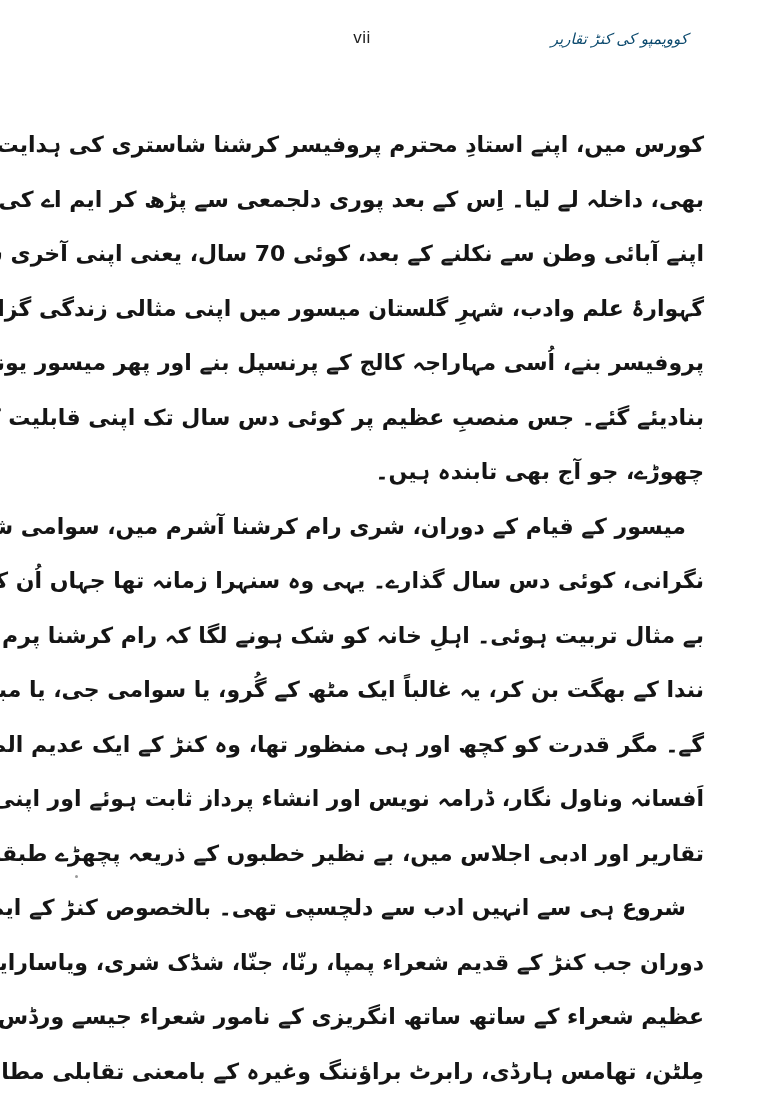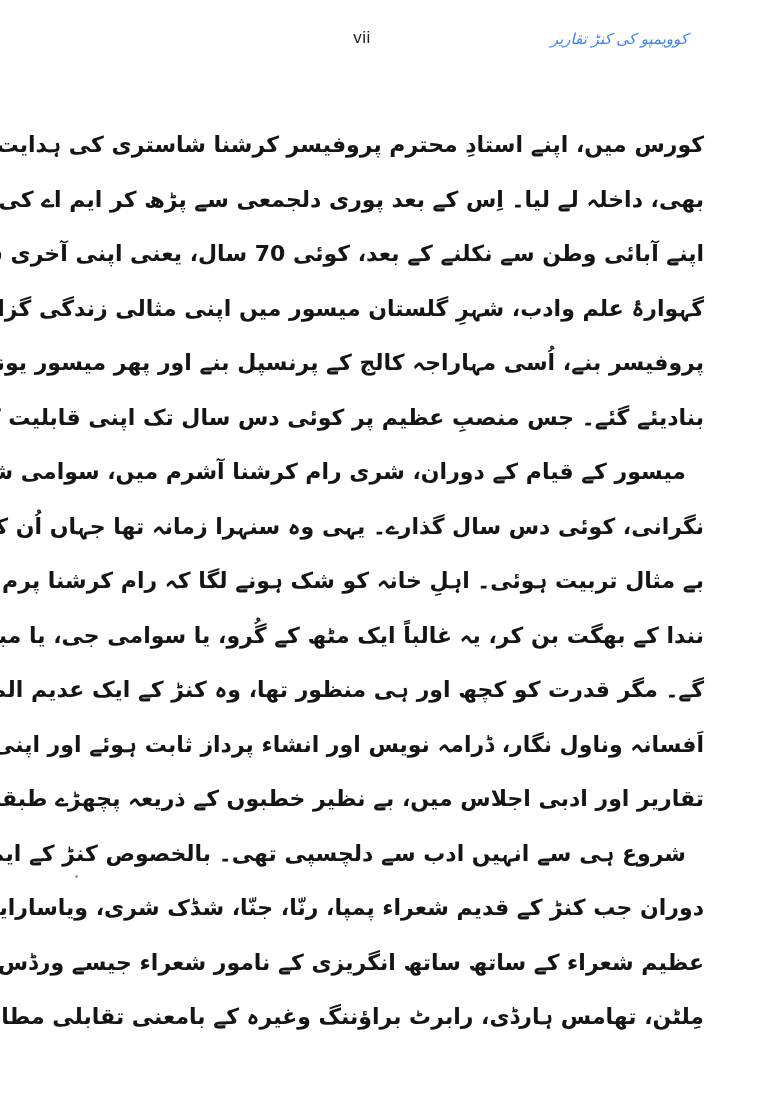--- a/index.html
+++ b/index.html
@@ -32,21 +32,21 @@
       color: #222;
       letter-spacing: 0.5px;
     }
     .running-header {
       position: absolute;
       top: 30px;
       right: 92px;
       direction: rtl;
       font-family: "DejaVu Sans", sans-serif;
       font-size: 15px;
-      color: #3b82f6;
+      color: #0c4a6e;
       font-style: italic;
     }
     .body-text {
       position: absolute;
       top: 118px;
       left: 96px;
       width: 608px;
       direction: rtl;
       text-align: justify;
     }
@@ -89,20 +89,21 @@
 
   <div class="body-text">
 
     <div>
       <span class="line">کورس میں، اپنے استادِ محترم پروفیسر کرشنا شاستری کی ہدایت پر، نہ چاہتے ہوئے</span>
       <span class="line">بھی، داخلہ لے لیا۔ اِس کے بعد پوری دلجمعی سے پڑھ کر ایم اے کی سند حاصل کی۔</span>
       <span class="line">اپنے آبائی وطن سے نکلنے کے بعد، کوئی 70 سال، یعنی اپنی آخری سانسوں تک،</span>
       <span class="line">گہوارۂ علم وادب، شہرِ گلستان میسور میں اپنی مثالی زندگی گزاری۔ وہیں لکچرر بنے،</span>
       <span class="line">پروفیسر بنے، اُسی مہاراجہ کالج کے پرنسپل بنے اور پھر میسور یونیورسٹی کے وائس چانسلر</span>
       <span class="line">بنادیئے گئے۔ جس منصبِ عظیم پر کوئی دس سال تک اپنی قابلیت کے اَنمٹ نقوش</span>
+      <span class="line last">چھوڑے، جو آج بھی تابندہ ہیں۔</span>
     </div>
 
     <div>
       <span class="line indent">میسور کے قیام کے دوران، شری رام کرشنا آشرم میں، سوامی شیوانندا کی زیرِ</span>
       <span class="line">نگرانی، کوئی دس سال گذارے۔ یہی وہ سنہرا زمانہ تھا جہاں اُن کی کردار سازی کی</span>
       <span class="line">بے مثال تربیت ہوئی۔ اہلِ خانہ کو شک ہونے لگا کہ رام کرشنا پرم ہنس اور سوامی وویکا</span>
       <span class="line">نندا کے بھگت بن کر، یہ غالباً ایک مٹھ کے گُرو، یا سوامی جی، یا مبلّغ دھرم بن جائیں</span>
       <span class="line">گے۔ مگر قدرت کو کچھ اور ہی منظور تھا، وہ کنڑ کے ایک عدیم المثال شاعر، ادیب،</span>
       <span class="line">اَفسانہ وناول نگار، ڈرامہ نویس اور انشاء پرداز ثابت ہوئے اور اپنی انسان دوست</span>
       <span class="line">تقاریر اور ادبی اجلاس میں، بے نظیر خطبوں کے ذریعہ پچھڑے طبقوں کے حقوق کے</span>

